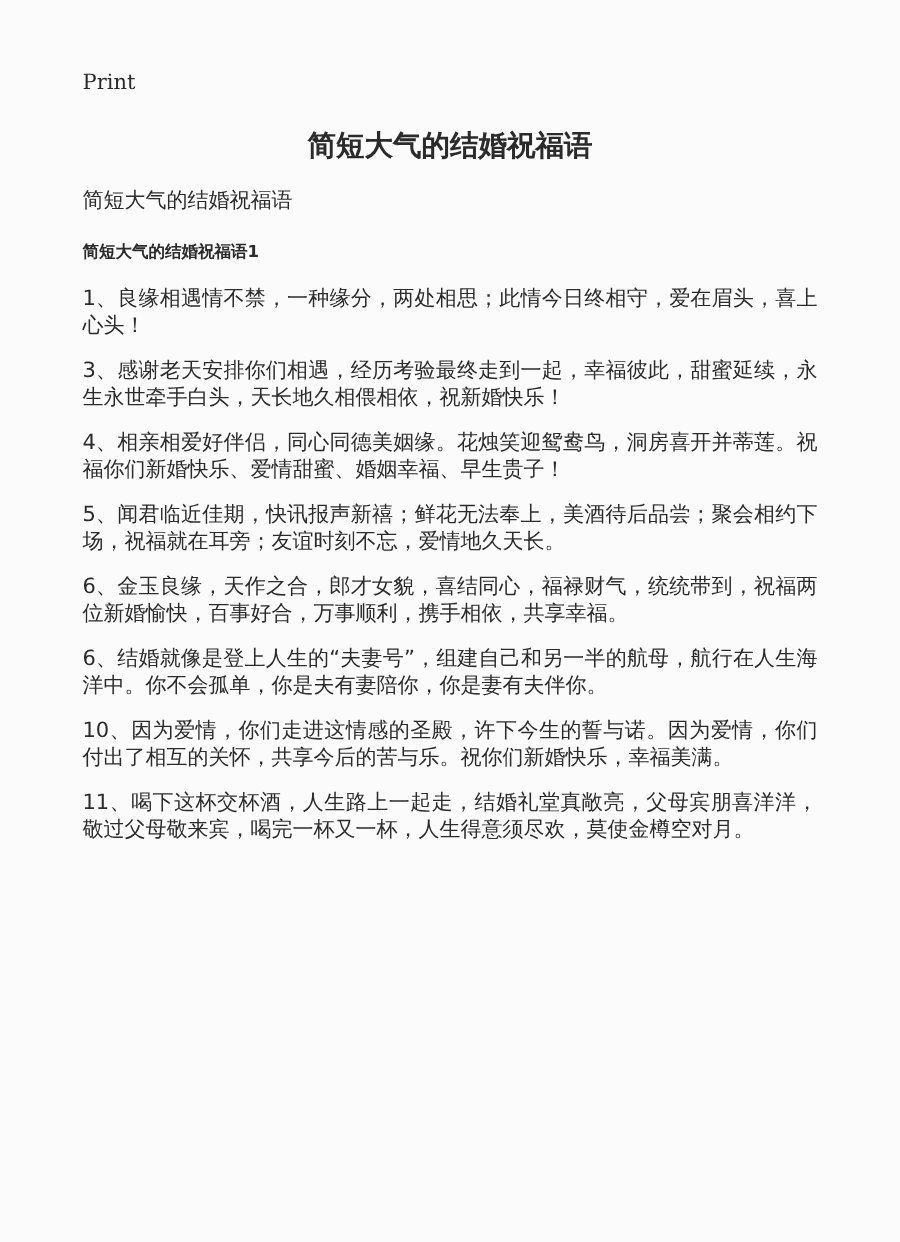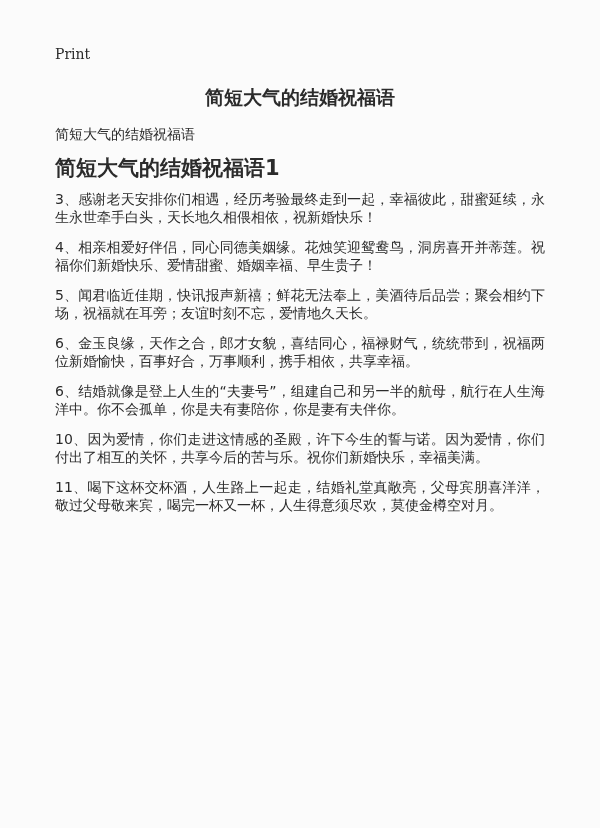--- a/index.html
+++ b/index.html
@@ -41,21 +41,21 @@
     margin: 16px 0 0 0;
     line-height: 18px;
   }
   .intro {
     font-size: 14px;
     line-height: 18.5px;
     margin: 9px 0 0 0;
     text-align: justify;
   }
   .section-heading {
-    font-size: 21px;
+    font-size: 11px;
     font-weight: bold;
     margin: 15px 0 0 0;
     line-height: 20px;
   }
   .blessing-list {
     margin: 0;
     padding: 0;
   }
   .blessing-item {
     font-size: 14px;
@@ -72,20 +72,21 @@
   <a class="print-link">Print</a>
 
   <h1 class="doc-title">简短大气的结婚祝福语</h1>
 
   <p class="doc-subtitle">简短大气的结婚祝福语</p>
 
 
   <h2 class="section-heading">简短大气的结婚祝福语1</h2>
 
   <div class="blessing-list">
+    <p class="blessing-item">1、良缘相遇情不禁，一种缘分，两处相思；此情今日终相守，爱在眉头，喜上心头！</p>
     <p class="blessing-item">3、感谢老天安排你们相遇，经历考验最终走到一起，幸福彼此，甜蜜延续，永生永世牵手白头，天长地久相偎相依，祝新婚快乐！</p>
     <p class="blessing-item">4、相亲相爱好伴侣，同心同德美姻缘。花烛笑迎鸳鸯鸟，洞房喜开并蒂莲。祝福你们新婚快乐、爱情甜蜜、婚姻幸福、早生贵子！</p>
     <p class="blessing-item">5、闻君临近佳期，快讯报声新禧；鲜花无法奉上，美酒待后品尝；聚会相约下场，祝福就在耳旁；友谊时刻不忘，爱情地久天长。</p>
     <p class="blessing-item">6、金玉良缘，天作之合，郎才女貌，喜结同心，福禄财气，统统带到，祝福两位新婚愉快，百事好合，万事顺利，携手相依，共享幸福。</p>
     <p class="blessing-item">6、结婚就像是登上人生的“夫妻号”，组建自己和另一半的航母，航行在人生海洋中。你不会孤单，你是夫有妻陪你，你是妻有夫伴你。</p>
     <p class="blessing-item">10、因为爱情，你们走进这情感的圣殿，许下今生的誓与诺。因为爱情，你们付出了相互的关怀，共享今后的苦与乐。祝你们新婚快乐，幸福美满。</p>
     <p class="blessing-item">11、喝下这杯交杯酒，人生路上一起走，结婚礼堂真敞亮，父母宾朋喜洋洋，敬过父母敬来宾，喝完一杯又一杯，人生得意须尽欢，莫使金樽空对月。</p>
   </div>
 
 </div>

